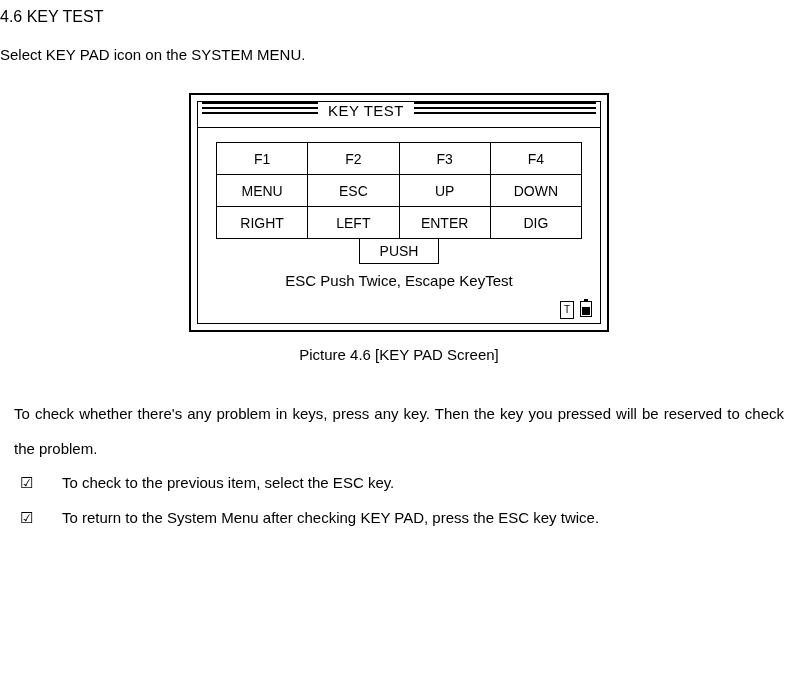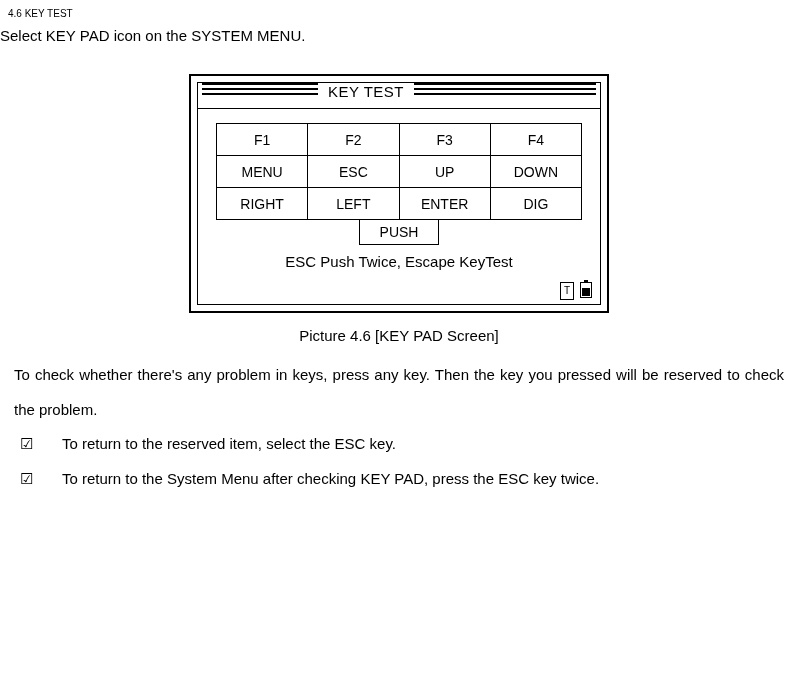--- a/index.html
+++ b/index.html
@@ -9,23 +9,23 @@
     }
     body {
       font-family: Verdana, Geneva, sans-serif;
       font-size: 15px;
       color: #000;
       background: #fff;
       width: 798px;
       padding: 8px 0;
     }
     .section-title {
-      font-size: 10px;
-      margin-bottom: 8px;
-      padding-left: 8px;
+      font-size: 16px;
+      margin-bottom: 20px;
+      padding-left: 0;
     }
     .intro-line {
       font-size: 15px;
       margin-bottom: 30px;
     }
     .screen-wrap {
       display: flex;
       justify-content: center;
       margin-bottom: 14px;
     }
@@ -144,21 +144,21 @@
       position: absolute;
       bottom: 1px;
       left: 1px;
       right: 1px;
       height: 8px;
       background: #000;
     }
     .caption {
       text-align: center;
       font-size: 15px;
-      margin-bottom: 14px;
+      margin-bottom: 34px;
     }
     .body-text {
       padding: 0 14px;
       line-height: 2.3;
       font-size: 15px;
       text-align: justify;
     }
     .bullet-block {
       padding: 0 14px 0 42px;
       line-height: 2.3;
@@ -236,19 +236,19 @@
   </div>
 </div>
 
 <div class="caption">Picture 4.6 [KEY PAD Screen]</div>
 
 <div class="body-text">To check whether there's any problem in keys, press any key. Then the key you pressed will be reserved to check the problem.</div>
 
 <div class="bullet-block">
   <div class="bullet">
     <span class="check">☑</span>
-    <span>To return to the reserved item, select the ESC key.</span>
+    <span>To check to the previous item, select the ESC key.</span>
   </div>
   <div class="bullet">
     <span class="check">☑</span>
     <span>To return to the System Menu after checking KEY PAD, press the ESC key twice.</span>
   </div>
 </div>
 
 </body></html>

